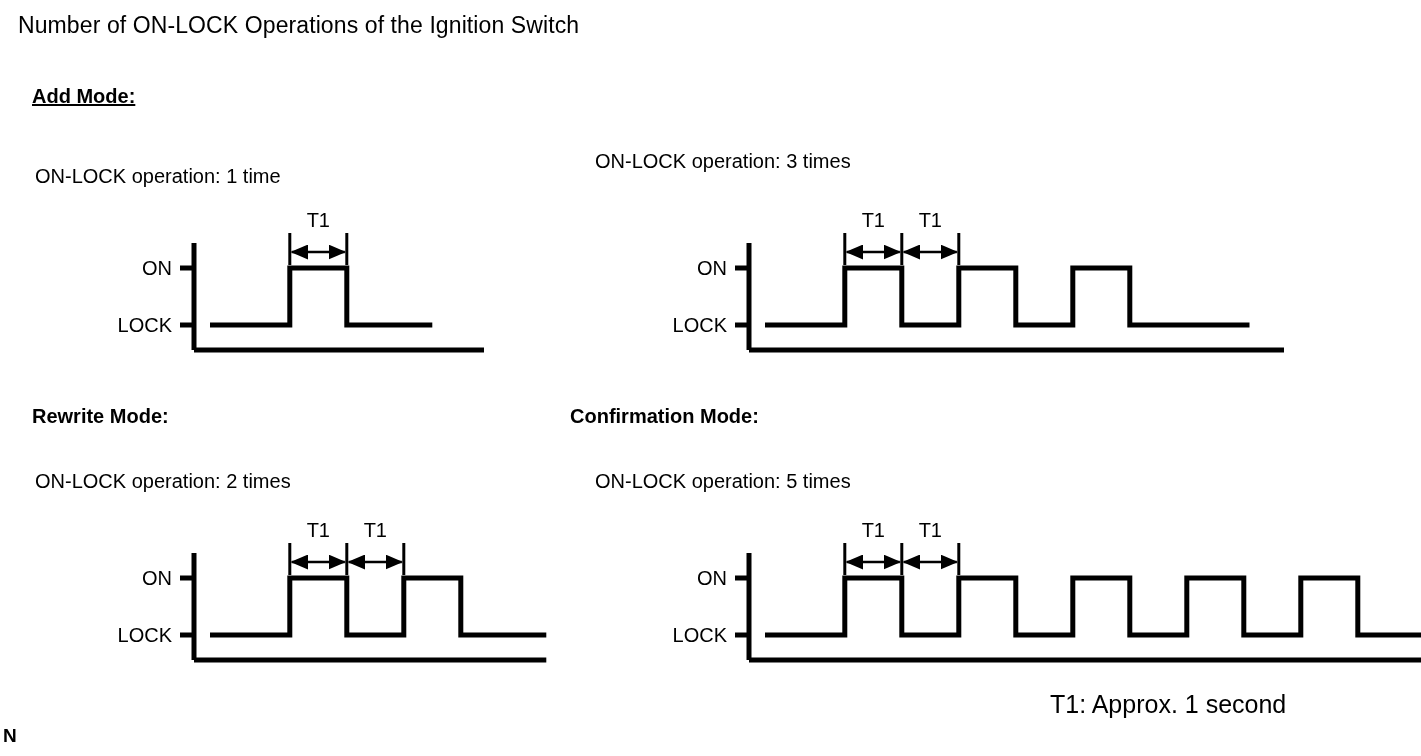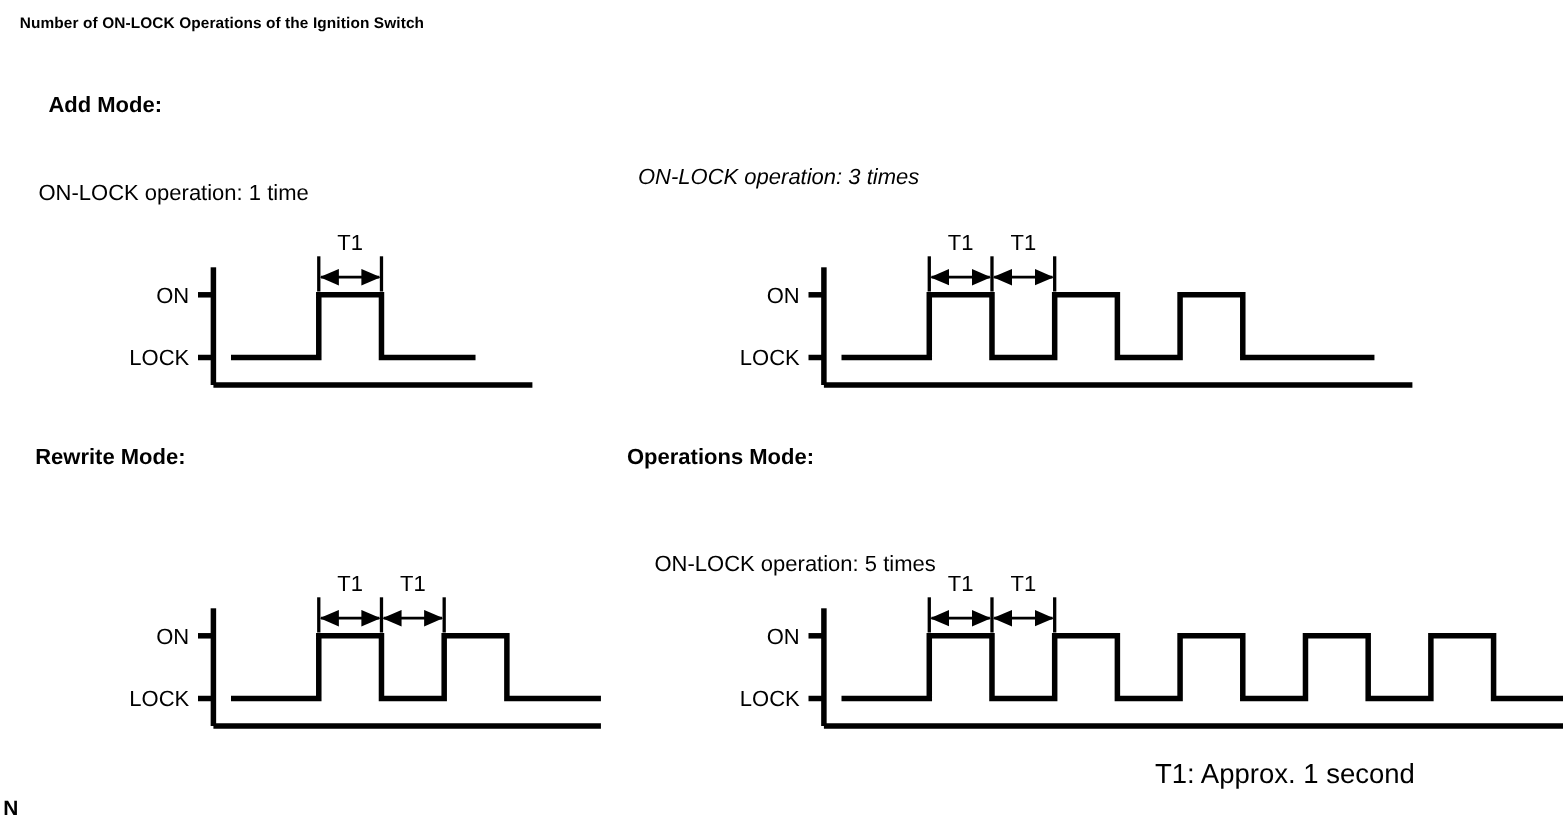--- a/index.html
+++ b/index.html
@@ -13,22 +13,22 @@
     height: 756px;
     position: relative;
     font-family: "Liberation Sans", sans-serif;
     color: #000000;
     overflow: hidden;
   }
   .page-title {
     position: absolute;
     left: 18px;
     top: 12px;
-    font-size: 14px;
-    font-weight: bold;
+    font-size: 23px;
+    font-weight: normal;
     letter-spacing: 0.1px;
     white-space: nowrap;
   }
   .panel {
     position: absolute;
   }
   .panel-heading {
     position: absolute;
     font-size: 20px;
     font-weight: bold;
@@ -71,21 +71,21 @@
     font-weight: bold;
     line-height: 1;
   }
 </style>
 </head>
 <body>
 
 <div class="page-title">Number of ON-LOCK Operations of the Ignition Switch</div>
 
 <div class="panel" style="left:0px; top:0px; width:560px; height:380px;">
-  <div class="panel-heading" style="left:44px; top:85px;">Add Mode:</div>
+  <div class="panel-heading" style="left:32px; top:85px;text-decoration:underline;">Add Mode:</div>
   <div class="panel-subtitle" style="left:35px; top:150px;margin-top:15px;">ON-LOCK operation: 1 time</div>
   <svg class="wave-svg" style="left:110px; top:205px;" width="400" height="165">
       <line x1="84" y1="38" x2="84" y2="145" stroke="#000000" stroke-width="5" stroke-linecap="butt"></line>
       <line x1="70" y1="63" x2="84" y2="63" stroke="#000000" stroke-width="5" stroke-linecap="butt"></line>
       <line x1="70" y1="120" x2="84" y2="120" stroke="#000000" stroke-width="5" stroke-linecap="butt"></line>
       <text x="62" y="70" class="axis-label">ON</text>
       <text x="62" y="127" class="axis-label">LOCK</text>
       <polyline points="100.0,120.0 179.8,120.0 179.8,63.0 236.8,63.0 236.8,120.0 322.3,120.0" fill="none" stroke="#000000" stroke-width="5" stroke-linejoin="miter" stroke-linecap="butt"></polyline>
       <line x1="84" y1="145" x2="374" y2="145" stroke="#000000" stroke-width="5" stroke-linecap="butt"></line>
       <defs>
@@ -97,21 +97,21 @@
         </marker>
       </defs>
       <line x1="179.8" y1="28" x2="179.8" y2="60" stroke="#000000" stroke-width="3" stroke-linecap="butt"></line>
       <line x1="236.8" y1="28" x2="236.8" y2="60" stroke="#000000" stroke-width="3" stroke-linecap="butt"></line>
       <line x1="181.8" y1="47" x2="234.8" y2="47" stroke="#000000" stroke-width="2.5" marker-start="url(#arrow-add-mode-start)" marker-end="url(#arrow-add-mode-end)"></line>
       <text x="208.3" y="22" class="t1-label">T1</text>
     </svg>
 </div>
 
 <div class="panel" style="left:560px; top:0px; width:861px; height:380px;">
-  <div class="panel-subtitle" style="left:20px; top:150px;font-style:italic;">ON-LOCK operation: 3 times</div>
+  <div class="panel-subtitle" style="left:35px; top:150px;">ON-LOCK operation: 3 times</div>
   <svg class="wave-svg" style="left:105px; top:205px;" width="640" height="165">
       <line x1="84" y1="38" x2="84" y2="145" stroke="#000000" stroke-width="5" stroke-linecap="butt"></line>
       <line x1="70" y1="63" x2="84" y2="63" stroke="#000000" stroke-width="5" stroke-linecap="butt"></line>
       <line x1="70" y1="120" x2="84" y2="120" stroke="#000000" stroke-width="5" stroke-linecap="butt"></line>
       <text x="62" y="70" class="axis-label">ON</text>
       <text x="62" y="127" class="axis-label">LOCK</text>
       <polyline points="100.0,120.0 179.8,120.0 179.8,63.0 236.8,63.0 236.8,120.0 293.8,120.0 293.8,63.0 350.8,63.0 350.8,120.0 407.8,120.0 407.8,63.0 464.8,63.0 464.8,120.0 584.5,120.0" fill="none" stroke="#000000" stroke-width="5" stroke-linejoin="miter" stroke-linecap="butt"></polyline>
       <line x1="84" y1="145" x2="619" y2="145" stroke="#000000" stroke-width="5" stroke-linecap="butt"></line>
       <defs>
         <marker id="arrow-confirmation-mode-end" markerWidth="7" markerHeight="7" refX="6.5" refY="3" orient="auto" markerUnits="strokeWidth">
@@ -126,20 +126,21 @@
       <text x="208.3" y="22" class="t1-label">T1</text>
       <line x1="236.8" y1="28" x2="236.8" y2="60" stroke="#000000" stroke-width="3" stroke-linecap="butt"></line>
       <line x1="293.8" y1="28" x2="293.8" y2="60" stroke="#000000" stroke-width="3" stroke-linecap="butt"></line>
       <line x1="238.8" y1="47" x2="291.8" y2="47" stroke="#000000" stroke-width="2.5" marker-start="url(#arrow-confirmation-mode-start)" marker-end="url(#arrow-confirmation-mode-end)"></line>
       <text x="265.3" y="22" class="t1-label">T1</text>
     </svg>
 </div>
 
 <div class="panel" style="left:0px; top:380px; width:560px; height:330px;">
   <div class="panel-heading" style="left:32px; top:25px;">Rewrite Mode:</div>
+  <div class="panel-subtitle" style="left:35px; top:90px;">ON-LOCK operation: 2 times</div>
   <svg class="wave-svg" style="left:110px; top:135px;" width="450" height="165">
       <line x1="84" y1="38" x2="84" y2="145" stroke="#000000" stroke-width="5" stroke-linecap="butt"></line>
       <line x1="70" y1="63" x2="84" y2="63" stroke="#000000" stroke-width="5" stroke-linecap="butt"></line>
       <line x1="70" y1="120" x2="84" y2="120" stroke="#000000" stroke-width="5" stroke-linecap="butt"></line>
       <text x="62" y="70" class="axis-label">ON</text>
       <text x="62" y="127" class="axis-label">LOCK</text>
       <polyline points="100.0,120.0 179.8,120.0 179.8,63.0 236.8,63.0 236.8,120.0 293.8,120.0 293.8,63.0 350.8,63.0 350.8,120.0 436.3,120.0" fill="none" stroke="#000000" stroke-width="5" stroke-linejoin="miter" stroke-linecap="butt"></polyline>
       <line x1="84" y1="145" x2="436.3" y2="145" stroke="#000000" stroke-width="5" stroke-linecap="butt"></line>
       <defs>
         <marker id="arrow-rewrite-mode-end" markerWidth="7" markerHeight="7" refX="6.5" refY="3" orient="auto" markerUnits="strokeWidth">
@@ -153,22 +154,22 @@
       <line x1="181.8" y1="47" x2="234.8" y2="47" stroke="#000000" stroke-width="2.5" marker-start="url(#arrow-rewrite-mode-start)" marker-end="url(#arrow-rewrite-mode-end)"></line>
       <text x="208.3" y="22" class="t1-label">T1</text>
       <line x1="236.8" y1="28" x2="236.8" y2="60" stroke="#000000" stroke-width="3" stroke-linecap="butt"></line>
       <line x1="293.8" y1="28" x2="293.8" y2="60" stroke="#000000" stroke-width="3" stroke-linecap="butt"></line>
       <line x1="238.8" y1="47" x2="291.8" y2="47" stroke="#000000" stroke-width="2.5" marker-start="url(#arrow-rewrite-mode-start)" marker-end="url(#arrow-rewrite-mode-end)"></line>
       <text x="265.3" y="22" class="t1-label">T1</text>
     </svg>
 </div>
 
 <div class="panel" style="left:560px; top:380px; width:861px; height:330px;">
-  <div class="panel-heading" style="left:10px; top:25px;">Operations Mode:</div>
-  <div class="panel-subtitle" style="left:35px; top:90px;margin-top:32px;">ON-LOCK operation: 5 times</div>
+  <div class="panel-heading" style="left:10px; top:25px;">Confirmation Mode:</div>
+  <div class="panel-subtitle" style="left:35px; top:90px;">ON-LOCK operation: 5 times</div>
   <svg class="wave-svg" style="left:105px; top:135px;" width="820" height="165">
       <line x1="84" y1="38" x2="84" y2="145" stroke="#000000" stroke-width="5" stroke-linecap="butt"></line>
       <line x1="70" y1="63" x2="84" y2="63" stroke="#000000" stroke-width="5" stroke-linecap="butt"></line>
       <line x1="70" y1="120" x2="84" y2="120" stroke="#000000" stroke-width="5" stroke-linecap="butt"></line>
       <text x="62" y="70" class="axis-label">ON</text>
       <text x="62" y="127" class="axis-label">LOCK</text>
       <polyline points="100.0,120.0 179.8,120.0 179.8,63.0 236.8,63.0 236.8,120.0 293.8,120.0 293.8,63.0 350.8,63.0 350.8,120.0 407.8,120.0 407.8,63.0 464.8,63.0 464.8,120.0 521.8,120.0 521.8,63.0 578.8,63.0 578.8,120.0 635.8,120.0 635.8,63.0 692.8,63.0 692.8,120.0 761.2,120.0" fill="none" stroke="#000000" stroke-width="5" stroke-linejoin="miter" stroke-linecap="butt"></polyline>
       <line x1="84" y1="145" x2="794" y2="145" stroke="#000000" stroke-width="5" stroke-linecap="butt"></line>
       <defs>
         <marker id="arrow-prohibition-mode-end" markerWidth="7" markerHeight="7" refX="6.5" refY="3" orient="auto" markerUnits="strokeWidth">

